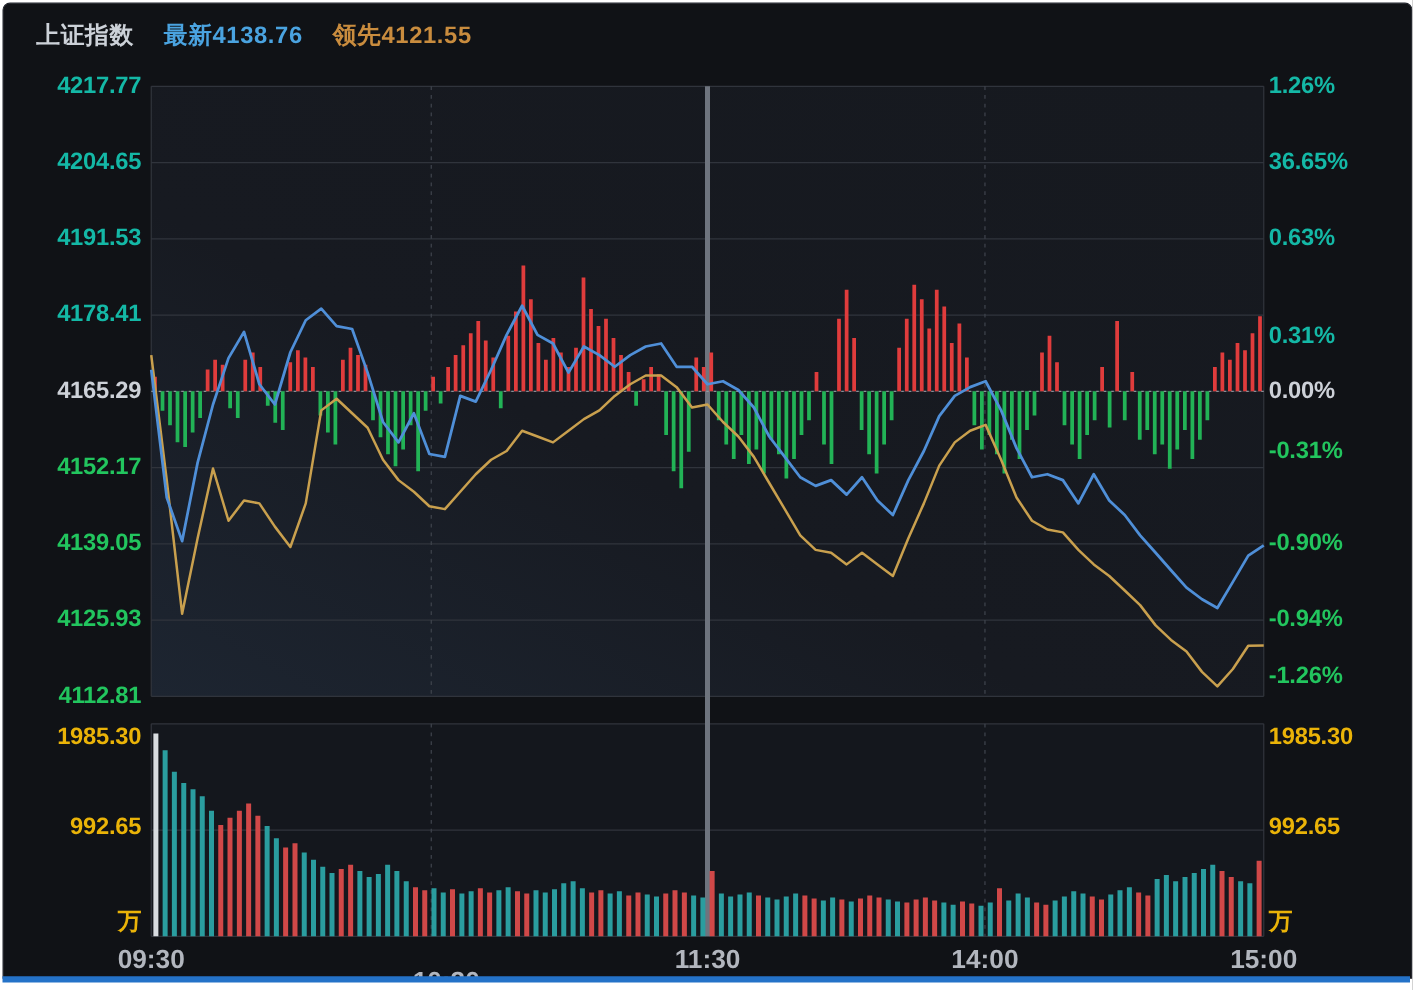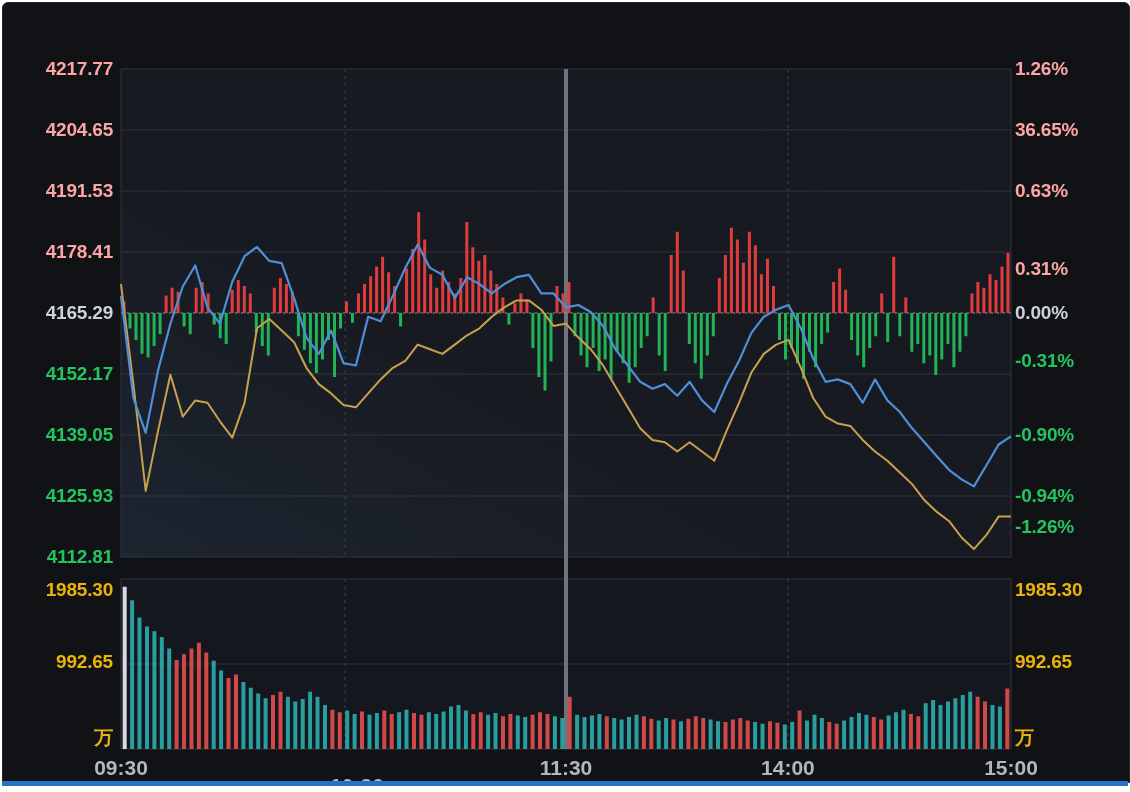--- a/index.html
+++ b/index.html
@@ -11,21 +11,21 @@
   #chart-svg{position:absolute;left:0;top:0;}
   .hdr{position:absolute;left:26px;top:12px;display:flex;gap:24px;align-items:baseline;
        font-size:19px;font-weight:700;letter-spacing:0.5px;}
   .hdr .title{color:#ccd1d8;}
   .hdr .latest{color:#4aa3e0;}
   .hdr .leading{color:#c98c3e;}
   .axis-label{position:absolute;height:24px;line-height:24px;font-size:19px;font-weight:700;
               letter-spacing:-0.2px;}
   .axis-left{left:6px;width:104px;text-align:right;}
   .axis-right{left:1012px;width:110px;text-align:left;}
-  .up{color:#fca5a5;}
+  .up{color:#14b8a6;}
   .down{color:#22c55e;}
   .flat{color:#cdd1d8;}
   .vol-label{color:#eab308;}
   .time-label{position:absolute;top:752px;width:100px;height:26px;line-height:26px;
               text-align:center;font-size:21px;font-weight:700;color:#b2b6be;}
 </style>
 </head>
 <body>
 
 <div id="stage">
@@ -46,39 +46,44 @@
         <line x1="563" y1="66" x2="563" y2="746" stroke="#6e747e" stroke-width="4"></line>
         <path d="M119.5 298.4h3v11.6h-3zM161.6 292.6h3v17.4h-3zM167.6 284.8h3v25.2h-3zM173.6 288.7h3v21.3h-3zM191.7 284.8h3v25.2h-3zM197.7 279.0h3v31.0h-3zM203.7 290.6h3v19.4h-3zM227.7 286.8h3v23.2h-3zM233.8 277.1h3v32.9h-3zM239.8 282.9h3v27.1h-3zM245.8 290.6h3v19.4h-3zM269.8 284.8h3v25.2h-3zM275.9 275.1h3v34.9h-3zM281.9 281.0h3v29.0h-3zM287.9 288.7h3v21.3h-3zM342.0 298.4h3v11.6h-3zM354.0 290.6h3v19.4h-3zM360.0 281.0h3v29.0h-3zM366.1 273.2h3v36.8h-3zM372.1 263.5h3v46.5h-3zM378.1 253.8h3v56.2h-3zM384.1 269.3h3v40.7h-3zM390.1 282.9h3v27.1h-3zM402.1 265.5h3v44.5h-3zM408.2 246.1h3v63.9h-3zM414.2 209.3h3v100.7h-3zM420.2 236.4h3v73.6h-3zM426.2 271.3h3v38.7h-3zM432.2 284.8h3v25.2h-3zM438.2 267.4h3v42.6h-3zM444.2 279.0h3v31.0h-3zM450.3 290.6h3v19.4h-3zM456.3 275.1h3v34.9h-3zM462.3 219.0h3v91.0h-3zM468.3 244.2h3v65.8h-3zM474.3 257.7h3v52.3h-3zM480.3 251.9h3v58.1h-3zM486.3 267.4h3v42.6h-3zM492.3 281.0h3v29.0h-3zM498.4 294.5h3v15.5h-3zM510.4 300.3h3v9.7h-3zM516.4 290.6h3v19.4h-3zM522.4 296.4h3v13.6h-3zM552.5 282.9h3v27.1h-3zM558.5 290.6h3v19.4h-3zM564.5 279.0h3v31.0h-3zM648.7 294.5h3v15.5h-3zM666.7 251.9h3v58.1h-3zM672.8 228.7h3v81.3h-3zM678.8 267.4h3v42.6h-3zM714.8 275.1h3v34.9h-3zM720.9 251.9h3v58.1h-3zM726.9 224.8h3v85.2h-3zM732.9 236.4h3v73.6h-3zM738.9 259.7h3v50.3h-3zM744.9 228.7h3v81.3h-3zM750.9 242.2h3v67.8h-3zM756.9 271.3h3v38.7h-3zM763.0 255.8h3v54.2h-3zM769.0 282.9h3v27.1h-3zM829.1 279.0h3v31.0h-3zM835.1 265.5h3v44.5h-3zM841.1 286.8h3v23.2h-3zM877.2 290.6h3v19.4h-3zM889.2 253.8h3v56.2h-3zM901.3 294.5h3v15.5h-3zM967.4 290.6h3v19.4h-3zM973.4 279.0h3v31.0h-3zM979.4 284.8h3v25.2h-3zM985.5 271.3h3v38.7h-3zM991.5 277.1h3v32.9h-3zM997.5 263.5h3v46.5h-3zM1003.5 250.0h3v60.0h-3z" fill="#e03c3c"></path>
         <path d="M125.5 310.0000000000021h3v15.5h-3zM131.5 310.0000000000021h3v27.1h-3zM137.5 310.0000000000021h3v40.7h-3zM143.6 310.0000000000021h3v44.5h-3zM149.6 310.0000000000021h3v32.9h-3zM155.6 310.0000000000021h3v21.3h-3zM179.6 310.0000000000021h3v13.6h-3zM185.7 310.0000000000021h3v21.3h-3zM209.7 310.0000000000021h3v11.6h-3zM215.7 310.0000000000021h3v25.2h-3zM221.7 310.0000000000021h3v31.0h-3zM251.8 310.0000000000021h3v19.4h-3zM257.8 310.0000000000021h3v32.9h-3zM263.8 310.0000000000021h3v42.6h-3zM293.9 310.0000000000021h3v23.2h-3zM299.9 310.0000000000021h3v36.8h-3zM305.9 310.0000000000021h3v50.3h-3zM311.9 310.0000000000021h3v60.0h-3zM318.0 310.0000000000021h3v46.5h-3zM324.0 310.0000000000021h3v27.1h-3zM330.0 310.0000000000021h3v63.9h-3zM336.0 310.0000000000021h3v15.5h-3zM348.0 310.0000000000021h3v9.7h-3zM396.1 310.0000000000021h3v13.6h-3zM504.4 310.0000000000021h3v11.6h-3zM528.4 310.0000000000021h3v34.9h-3zM534.4 310.0000000000021h3v63.9h-3zM540.5 310.0000000000021h3v77.5h-3zM546.5 310.0000000000021h3v48.4h-3zM570.5 310.0000000000021h3v23.2h-3zM576.5 310.0000000000021h3v42.6h-3zM582.5 310.0000000000021h3v54.2h-3zM588.6 310.0000000000021h3v34.9h-3zM594.6 310.0000000000021h3v58.1h-3zM600.6 310.0000000000021h3v46.5h-3zM606.6 310.0000000000021h3v65.8h-3zM612.6 310.0000000000021h3v38.7h-3zM618.6 310.0000000000021h3v50.3h-3zM624.6 310.0000000000021h3v69.7h-3zM630.7 310.0000000000021h3v54.2h-3zM636.7 310.0000000000021h3v34.9h-3zM642.7 310.0000000000021h3v23.2h-3zM654.7 310.0000000000021h3v42.6h-3zM660.7 310.0000000000021h3v58.1h-3zM684.8 310.0000000000021h3v31.0h-3zM690.8 310.0000000000021h3v50.3h-3zM696.8 310.0000000000021h3v65.8h-3zM702.8 310.0000000000021h3v42.6h-3zM708.8 310.0000000000021h3v23.2h-3zM775.0 310.0000000000021h3v27.1h-3zM781.0 310.0000000000021h3v46.5h-3zM787.0 310.0000000000021h3v34.9h-3zM793.0 310.0000000000021h3v50.3h-3zM799.0 310.0000000000021h3v65.8h-3zM805.0 310.0000000000021h3v38.7h-3zM811.1 310.0000000000021h3v54.2h-3zM817.1 310.0000000000021h3v31.0h-3zM823.1 310.0000000000021h3v19.4h-3zM847.1 310.0000000000021h3v27.1h-3zM853.2 310.0000000000021h3v42.6h-3zM859.2 310.0000000000021h3v54.2h-3zM865.2 310.0000000000021h3v34.9h-3zM871.2 310.0000000000021h3v23.2h-3zM883.2 310.0000000000021h3v29.0h-3zM895.3 310.0000000000021h3v23.2h-3zM907.3 310.0000000000021h3v38.7h-3zM913.3 310.0000000000021h3v31.0h-3zM919.3 310.0000000000021h3v50.3h-3zM925.3 310.0000000000021h3v42.6h-3zM931.3 310.0000000000021h3v62.0h-3zM937.3 310.0000000000021h3v46.5h-3zM943.4 310.0000000000021h3v31.0h-3zM949.4 310.0000000000021h3v54.2h-3zM955.4 310.0000000000021h3v38.7h-3zM961.4 310.0000000000021h3v23.2h-3z" fill="#22b356"></path>
         <line x1="118" y1="310.0000000000021" x2="1008" y2="310.0000000000021" stroke="#9aa0a8" stroke-width="1" stroke-dasharray="2 4" opacity="0.85"></line>
         <polyline points="118.0,281.1 130.4,381.1 142.7,488.0 155.1,427.6 167.4,371.8 179.8,413.6 192.2,397.4 204.5,399.7 216.9,418.3 229.3,434.6 241.6,399.7 254.0,325.3 266.3,316.0 278.7,327.6 291.1,339.2 303.4,364.8 315.8,381.1 328.1,390.4 340.5,402.0 352.9,404.3 365.2,390.4 377.6,376.4 389.9,364.8 402.3,357.8 414.7,341.6 427.0,346.2 439.4,350.9 451.8,341.6 464.1,332.3 476.5,325.3 488.8,313.7 501.2,304.4 513.6,297.4 525.9,297.4 538.3,306.7 550.6,323.0 563.0,320.6 575.4,334.6 587.7,346.2 600.1,362.5 612.4,383.4 624.8,404.3 637.2,425.3 649.5,436.9 661.9,439.2 674.3,448.5 686.6,439.2 699.0,448.5 711.3,457.8 723.7,427.6 736.1,399.7 748.4,369.5 760.8,350.9 773.1,341.6 785.5,336.9 797.9,364.8 810.2,395.0 822.6,413.6 834.9,420.6 847.3,422.9 859.7,436.9 872.0,448.5 884.4,457.8 896.8,469.4 909.1,481.1 921.5,497.3 933.8,508.9 946.2,518.2 958.6,534.5 970.9,546.1 983.3,532.2 995.6,513.6 1008.0,513.4" fill="none" stroke="#c9a04e" stroke-width="2" stroke-linejoin="round"></polyline>
         <polyline points="118.0,292.8 130.4,395.0 142.7,429.9 155.1,367.1 167.4,320.6 179.8,283.5 192.2,262.5 204.5,304.4 216.9,320.6 229.3,278.8 241.6,253.2 254.0,243.9 266.3,257.9 278.7,260.2 291.1,295.1 303.4,334.6 315.8,350.9 328.1,327.6 340.5,360.2 352.9,362.5 365.2,313.7 377.6,318.3 389.9,292.8 402.3,264.9 414.7,241.6 427.0,264.9 439.4,271.8 451.8,295.1 464.1,274.2 476.5,281.1 488.8,290.4 501.2,281.1 513.6,274.2 525.9,271.8 538.3,290.4 550.6,290.4 563.0,304.4 575.4,302.0 587.7,309.0 600.1,323.0 612.4,346.2 624.8,362.5 637.2,378.8 649.5,385.7 661.9,381.1 674.3,392.7 686.6,378.8 699.0,397.4 711.3,409.0 723.7,381.1 736.1,357.8 748.4,329.9 760.8,313.7 773.1,306.7 785.5,302.0 797.9,325.3 810.2,355.5 822.6,378.8 834.9,376.4 847.3,381.1 859.7,399.7 872.0,376.4 884.4,397.4 896.8,409.0 909.1,425.3 921.5,439.2 933.8,453.2 946.2,467.1 958.6,476.4 970.9,483.4 983.3,462.5 995.6,441.5 1008.0,433.3" fill="none" stroke="#4f8fd8" stroke-width="2.2" stroke-linejoin="round"></polyline>
         <path d="M127.1 597.2h4V746h-4zM134.5 614.4h4V746h-4zM142.0 623.4h4V746h-4zM149.4 628.3h4V746h-4zM156.8 634h4V746h-4zM164.2 645.5h4V746h-4zM208.7 657.7h4V746h-4zM216.1 667.5h4V746h-4zM238.4 679h4V746h-4zM245.8 684.7h4V746h-4zM253.2 690.4h4V746h-4zM260.6 695.3h4V746h-4zM282.9 693.7h4V746h-4zM290.3 698.6h4V746h-4zM297.7 696.1h4V746h-4zM305.1 688.8h4V746h-4zM312.5 693.7h4V746h-4zM320.0 701.9h4V746h-4zM342.2 707.6h4V746h-4zM349.6 710.9h4V746h-4zM364.5 711.7h4V746h-4zM371.9 710h4V746h-4zM394.1 709.2h4V746h-4zM401.5 706.8h4V746h-4zM423.8 709.2h4V746h-4zM431.2 710.9h4V746h-4zM438.6 708.4h4V746h-4zM446.0 703.5h4V746h-4zM453.5 701.9h4V746h-4zM460.9 707.6h4V746h-4zM483.1 711.7h4V746h-4zM490.5 710h4V746h-4zM512.8 712.5h4V746h-4zM520.2 714.1h4V746h-4zM549.9 713.3h4V746h-4zM557.3 714.9h4V746h-4zM572.1 711.7h4V746h-4zM579.5 714.1h4V746h-4zM587.0 712.5h4V746h-4zM594.4 710.9h4V746h-4zM609.2 714.9h4V746h-4zM616.6 716.6h4V746h-4zM624.0 714.1h4V746h-4zM631.5 711.7h4V746h-4zM653.7 717.4h4V746h-4zM661.1 714.9h4V746h-4zM676.0 718.2h4V746h-4zM705.6 716.6h4V746h-4zM713.0 718.2h4V746h-4zM750.1 719h4V746h-4zM757.5 720.7h4V746h-4zM779.8 721.5h4V746h-4zM787.2 719h4V746h-4zM802.0 717.4h4V746h-4zM809.5 711.7h4V746h-4zM816.9 714.9h4V746h-4zM839.1 717.4h4V746h-4zM846.5 714.1h4V746h-4zM854.0 710h4V746h-4zM861.4 711.7h4V746h-4zM883.6 712.5h4V746h-4zM891.0 709.2h4V746h-4zM898.5 706.8h4V746h-4zM920.7 700.2h4V746h-4zM928.1 697h4V746h-4zM935.5 701.9h4V746h-4zM943.0 698.6h4V746h-4zM950.4 695.3h4V746h-4zM957.8 692.1h4V746h-4zM965.2 688.8h4V746h-4zM987.5 701.9h4V746h-4zM994.9 703.5h4V746h-4z" fill="#2a9d9f"></path>
         <path d="M171.6 656.9h4V746h-4zM179.0 651.2h4V746h-4zM186.5 645.5h4V746h-4zM193.9 639.7h4V746h-4zM201.3 649.6h4V746h-4zM223.5 674.9h4V746h-4zM231.0 671.6h4V746h-4zM268.0 692.1h4V746h-4zM275.5 688.8h4V746h-4zM327.4 706.8h4V746h-4zM334.8 709.2h4V746h-4zM357.0 708.4h4V746h-4zM379.3 707.6h4V746h-4zM386.7 710.9h4V746h-4zM409.0 710h4V746h-4zM416.4 711.7h4V746h-4zM468.3 710.9h4V746h-4zM475.7 709.2h4V746h-4zM498.0 713.3h4V746h-4zM505.4 710.9h4V746h-4zM527.6 711.7h4V746h-4zM535.0 709.2h4V746h-4zM542.5 710.9h4V746h-4zM564.7 693.7h4V746h-4zM601.8 713.3h4V746h-4zM638.9 713.3h4V746h-4zM646.3 715.8h4V746h-4zM668.5 716.6h4V746h-4zM683.4 715.8h4V746h-4zM690.8 713.3h4V746h-4zM698.2 714.9h4V746h-4zM720.5 719h4V746h-4zM727.9 716.6h4V746h-4zM735.3 714.9h4V746h-4zM742.7 717.4h4V746h-4zM765.0 718.2h4V746h-4zM772.4 719.8h4V746h-4zM794.6 707.6h4V746h-4zM824.3 719h4V746h-4zM831.7 720.7h4V746h-4zM868.8 714.1h4V746h-4zM876.2 716.6h4V746h-4zM905.9 710.9h4V746h-4zM913.3 713.3h4V746h-4zM972.6 693.7h4V746h-4zM980.0 698.6h4V746h-4zM1002.3 685.5h4V746h-4z" fill="#d04848"></path>
         <path d="M119.7 583.8h4V746h-4z" fill="#d8dce0"></path>
       </svg>
+    <div class="hdr">
+      <span class="title">上证指数</span>
+      <span class="latest"><span>最新</span><span>4138.76</span></span>
+      <span class="leading"><span>领先</span><span>4121.55</span></span>
+    </div>
     <div id="labels">
         <div class="axis-label axis-left up" style="top: 54px;">4217.77</div>
         <div class="axis-label axis-left up" style="top: 115px;">4204.65</div>
         <div class="axis-label axis-left up" style="top: 176px;">4191.53</div>
         <div class="axis-label axis-left up" style="top: 237px;">4178.41</div>
         <div class="axis-label axis-left flat" style="top: 298px;">4165.29</div>
         <div class="axis-label axis-left down" style="top: 359px;">4152.17</div>
         <div class="axis-label axis-left down" style="top: 420px;">4139.05</div>
         <div class="axis-label axis-left down" style="top: 481px;">4125.93</div>
         <div class="axis-label axis-left down" style="top: 542px;">4112.81</div>
         <div class="axis-label axis-right up" style="top: 54px;">1.26%</div>
         <div class="axis-label axis-right up" style="top: 115px;">36.65%</div>
         <div class="axis-label axis-right up" style="top: 176px;">0.63%</div>
         <div class="axis-label axis-right up" style="top: 254px;">0.31%</div>
         <div class="axis-label axis-right flat" style="top: 298px;">0.00%</div>
         <div class="axis-label axis-right down" style="top: 346px;">-0.31%</div>
         <div class="axis-label axis-right down" style="top: 420px;">-0.90%</div>
         <div class="axis-label axis-right down" style="top: 481px;">-0.94%</div>
-        <div class="axis-label axis-right down" style="top: 512px;">-1.26%</div>
+        <div class="axis-label axis-right down" style="top: 526px;">-1.26%</div>
         <div class="axis-label axis-left vol-label" style="top: 575px;">1985.30</div>
         <div class="axis-label axis-left vol-label" style="top: 647px;">992.65</div>
         <div class="axis-label axis-left vol-label" style="top: 723px;">万</div>
         <div class="axis-label axis-right vol-label" style="top: 575px;">1985.30</div>
         <div class="axis-label axis-right vol-label" style="top: 647px;">992.65</div>
         <div class="axis-label axis-right vol-label" style="top: 723px;">万</div>
         <div class="time-label" style="left: 68px;">09:30</div>
         <div class="time-label" style="left: 304px; margin-top: 18px;">10:30</div>
         <div class="time-label" style="left: 513px;">11:30</div>
         <div class="time-label" style="left: 734.966px;">14:00</div>

